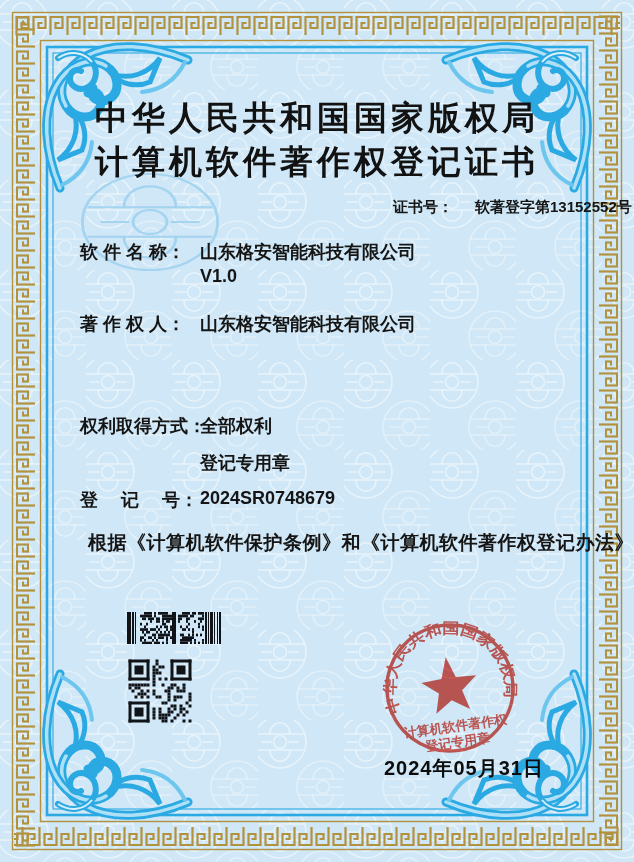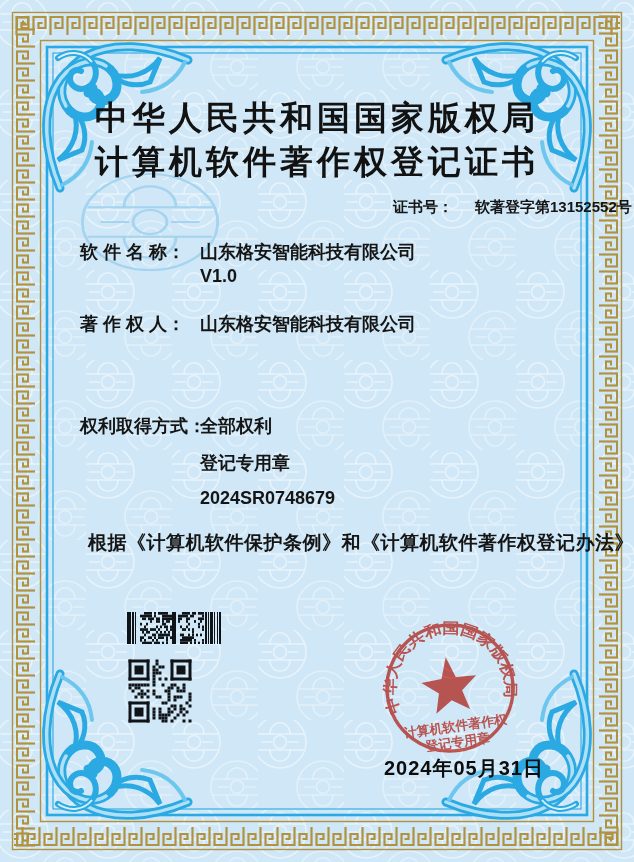--- a/index.html
+++ b/index.html
@@ -117,20 +117,21 @@
   <div class="val" style="top:266px">V1.0</div>
 
   <div class="lab" style="top:312px">著 作 权 人：</div>
   <div class="val" style="top:312px">山东格安智能科技有限公司</div>
 
   <div class="lab" style="top:414px">权利取得方式：</div>
   <div class="val" style="top:414px">全部权利</div>
 
   <div class="val" style="top:451px">登记专用章</div>
 
+  <div class="lab" style="top:488px">登　 记　 号：</div>
   <div class="val" style="top:488px">2024SR0748679</div>
 
   <div class="stmt" style="left:88px;top:530px">根据《计算机软件保护条例》和《计算机软件著作权登记办法》的</div>
 
   <svg id="barcode" class="codesvg" style="left:127px;top:612px" width="96" height="32" viewBox="0 0 96 32">
       <rect x="0" y="0" width="4" height="32" fill="#101418"></rect>
       <rect x="5" y="0" width="2" height="32" fill="#101418"></rect>
       <rect x="8" y="0" width="1" height="32" fill="#101418"></rect>
       <rect x="13" y="2.7" width="2" height="2.7" fill="#101418"></rect>
       <rect x="13" y="10.8" width="2" height="2.7" fill="#101418"></rect>

